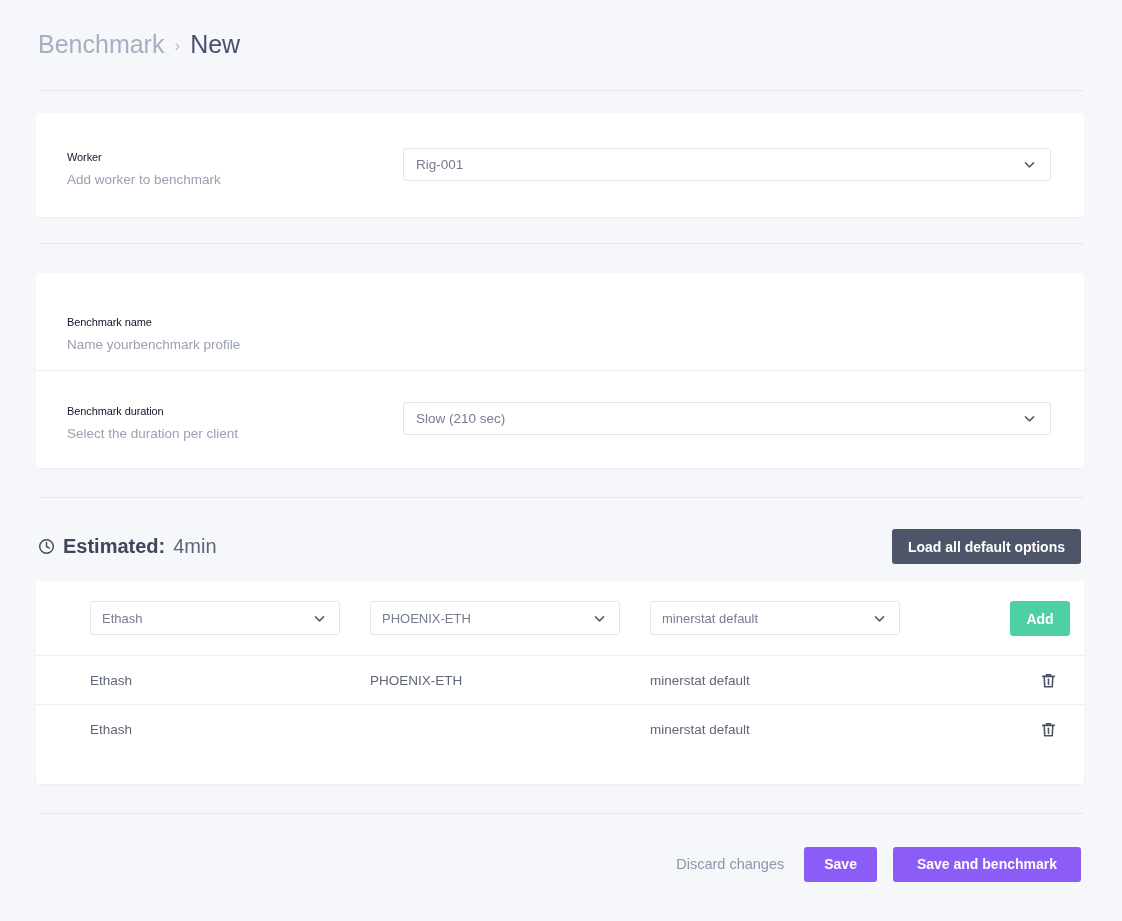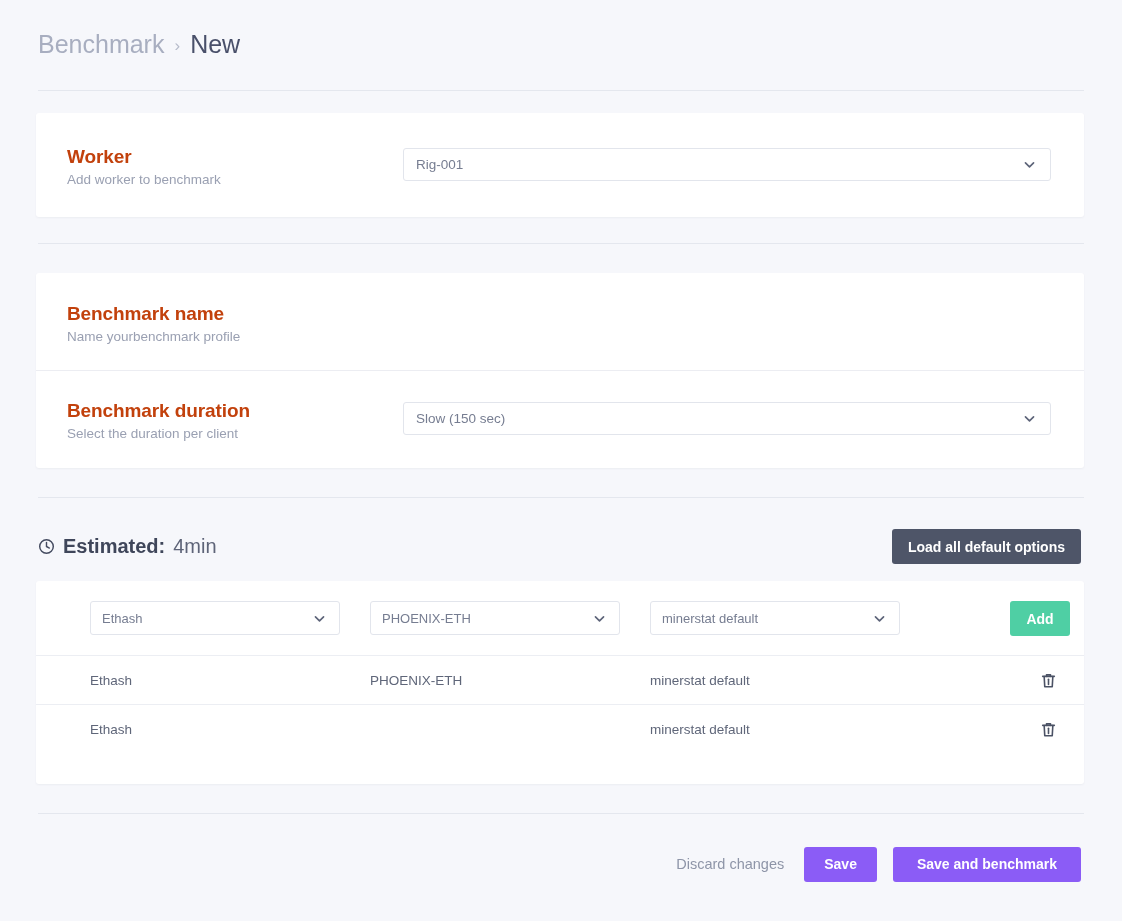--- a/index.html
+++ b/index.html
@@ -36,21 +36,21 @@
     position: absolute; left: 36px; width: 1048px;
     background: #ffffff;
     border-radius: 3px;
     box-shadow: 0 1px 2px rgba(40,50,80,0.05);
   }
   .card-worker   { top: 113px; height: 104px; }
   .card-settings { top: 273px; height: 195px; }
   .card-table    { top: 581px; height: 203px; }
   .label-block { position: absolute; left: 31px; }
   .label-title {
-    font-size: 19px; font-weight: 700; color: #c2410c;
+    font-size: 11px; font-weight: 400; color: #0f172a;
     line-height: 22px; letter-spacing: -0.1px;
   }
   .label-sub {
     font-size: 13.5px; font-weight: 400; color: #9aa0b2;
     line-height: 20px; margin-top: 2px;
   }
 
   .field {
     position: absolute; left: 367px; width: 648px; height: 33px;
     border: 1px solid #e2e5ec; border-radius: 3px; background: #fff;
@@ -67,21 +67,21 @@
   .chev svg { display: block; width: 13px; height: 13px; }
 
   
   .worker-label { top: 33px; }
   .worker-field { top: 35px; }
 
   
   .settings-divider {
     position: absolute; left: 0; top: 97px; width: 100%; height: 1px; background: #ecedf2;
   }
-  .name-label { top: 30px; }
+  .name-label { top: 38px; }
   .name-field { top: 32px; }
   .dur-label { top: 127px; }
   .dur-field { top: 129px; }
 
   
   .estimate {
     position: absolute; left: 38px; top: 536px;
     display: flex; align-items: center; gap: 8px;
     font-size: 20px; line-height: 20px;
   }
@@ -209,21 +209,21 @@
       <div class="label-sub">Name yourbenchmark profile</div>
     </div>
 
     <div class="settings-divider"></div>
 
     <div class="label-block dur-label">
       <div class="label-title">Benchmark duration</div>
       <div class="label-sub">Select the duration per client</div>
     </div>
     <div class="field select dur-field">
-      <span class="val">Slow (150 sec)</span>
+      <span class="val">Slow (210 sec)</span>
       <span class="chev">
         <svg viewBox="0 0 16 16" fill="none" stroke="currentColor" stroke-width="2" stroke-linecap="round" stroke-linejoin="round">
             <polyline points="3,6 8,11 13,6"></polyline>
           </svg>
       </span>
     </div>
   </div>
 
   <div class="rule r3"></div>
 

